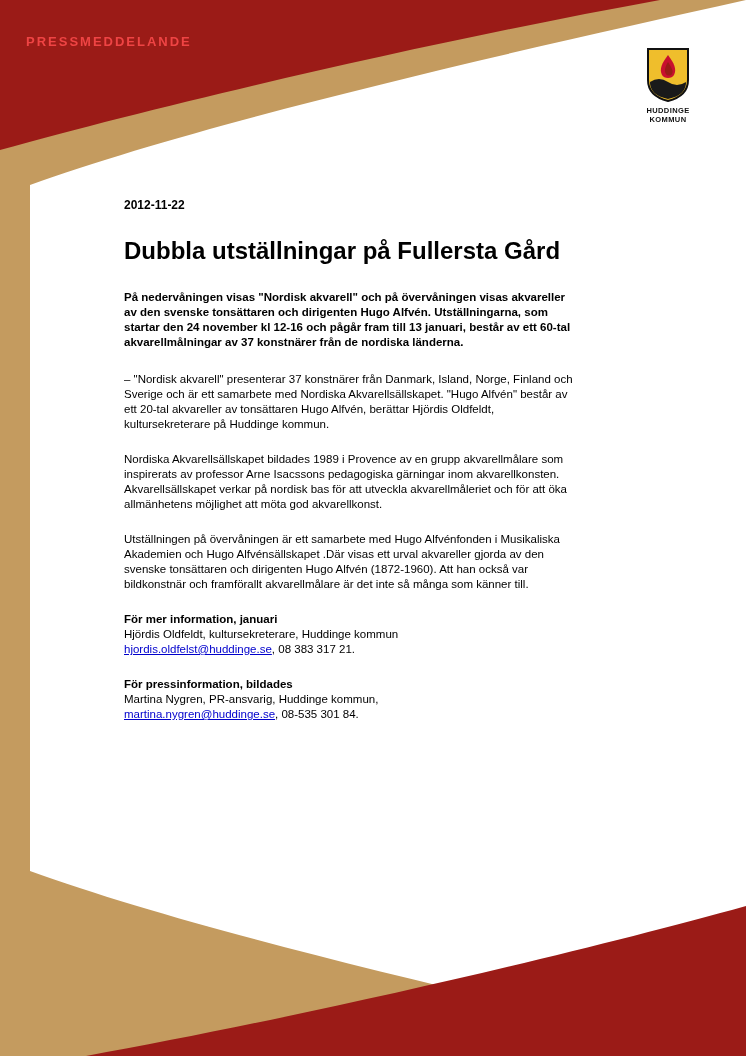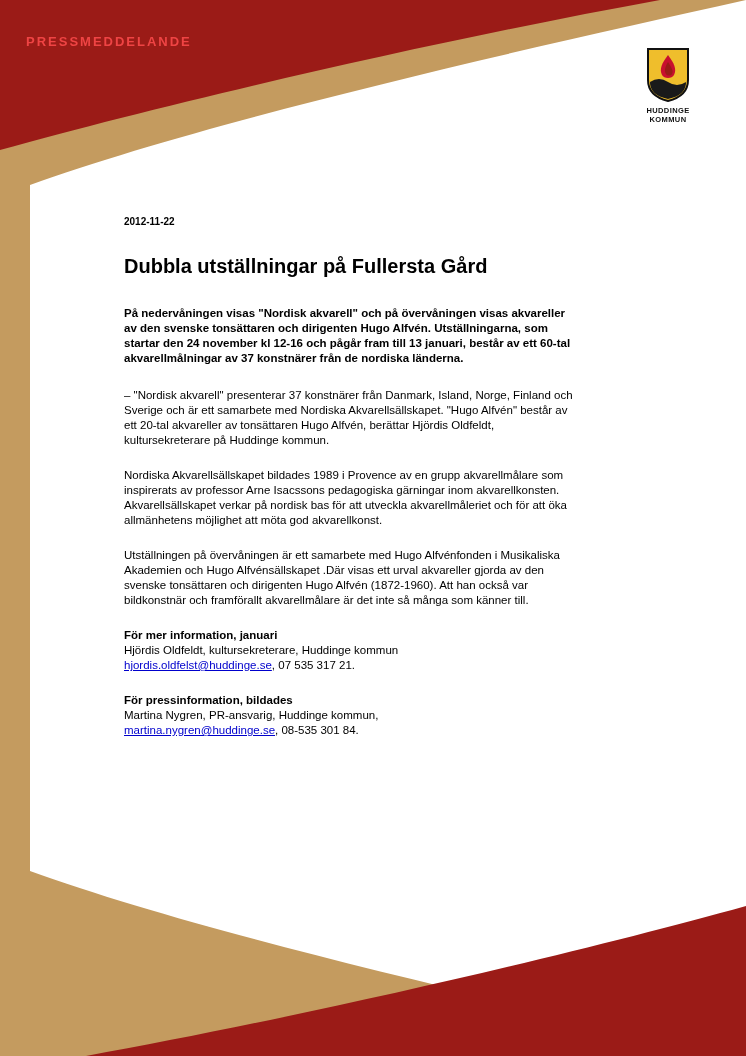--- a/index.html
+++ b/index.html
@@ -21,22 +21,22 @@
   }
   .logo .shield{width:42px;height:54px;}
   .logo .logo-text{
     margin-top:4px;text-align:center;color:#111;
     font-size:7.5px;font-weight:bold;line-height:9px;letter-spacing:.4px;
   }
   .content{
     position:absolute;left:124px;top:198px;width:456px;z-index:2;
     color:#000;font-size:11.5px;line-height:15px;
   }
-  .date{font-weight:bold;font-size:10px;margin:16px 0 24px 0;}
-  h1.title{font-size:20px;line-height:27px;font-weight:bold;margin:0 0 26px 0;}
+  .date{font-weight:bold;font-size:12px;margin:0 0 24px 0;}
+  h1.title{font-size:24px;line-height:27px;font-weight:bold;margin:0 0 26px 0;}
   p{margin:0 0 20px 0;}
   p.lead{font-weight:bold;margin-bottom:22px;}
   .contact{margin-bottom:20px;}
   .contact-heading{font-weight:bold;margin:0;}
   .contact-line{margin:0;}
   a.email{color:#0000CC;text-decoration:underline;cursor:pointer;}
 </style>
 </head>
 <body>
 
@@ -73,21 +73,21 @@
 
     <p class="lead">På nedervåningen visas "Nordisk akvarell" och på övervåningen visas akvareller av den svenske tonsättaren och dirigenten Hugo Alfvén. Utställningarna, som startar den 24 november kl 12-16 och pågår fram till 13 januari, består av ett 60-tal akvarellmålningar av 37 konstnärer från de nordiska länderna.</p>
 
     <p>– "Nordisk akvarell" presenterar 37 konstnärer från Danmark, Island, Norge, Finland och Sverige och är ett samarbete med Nordiska Akvarellsällskapet. "Hugo Alfvén" består av ett 20-tal akvareller av tonsättaren Hugo Alfvén, berättar Hjördis Oldfeldt, kultursekreterare på Huddinge kommun.</p>
     <p>Nordiska Akvarellsällskapet bildades 1989 i Provence av en grupp akvarellmålare som inspirerats av professor Arne Isacssons pedagogiska gärningar inom akvarellkonsten. Akvarellsällskapet verkar på nordisk bas för att utveckla akvarellmåleriet och för att öka allmänhetens möjlighet att möta god akvarellkonst.</p>
     <p>Utställningen på övervåningen är ett samarbete med Hugo Alfvénfonden i Musikaliska Akademien och Hugo Alfvénsällskapet .Där visas ett urval akvareller gjorda av den svenske tonsättaren och dirigenten Hugo Alfvén (1872-1960). Att han också var bildkonstnär och framförallt akvarellmålare är det inte så många som känner till.</p>
 
     <div class="contact">
       <p class="contact-heading">För mer information, januari</p>
       <p class="contact-line">Hjördis Oldfeldt, kultursekreterare, Huddinge kommun</p>
-      <p class="contact-line"><a class="email">hjordis.oldfelst@huddinge.se</a><span>, 07 535 317 21.</span></p>
+      <p class="contact-line"><a class="email">hjordis.oldfelst@huddinge.se</a><span>, 08 383 317 21.</span></p>
     </div>
 
     <div class="contact">
       <p class="contact-heading">För pressinformation, bildades</p>
       <p class="contact-line">Martina Nygren, PR-ansvarig, Huddinge kommun,</p>
       <p class="contact-line"><a class="email">martina.nygren@huddinge.se</a><span>, 08-535 301 84.</span></p>
     </div>
   </div>
 
 </div>

